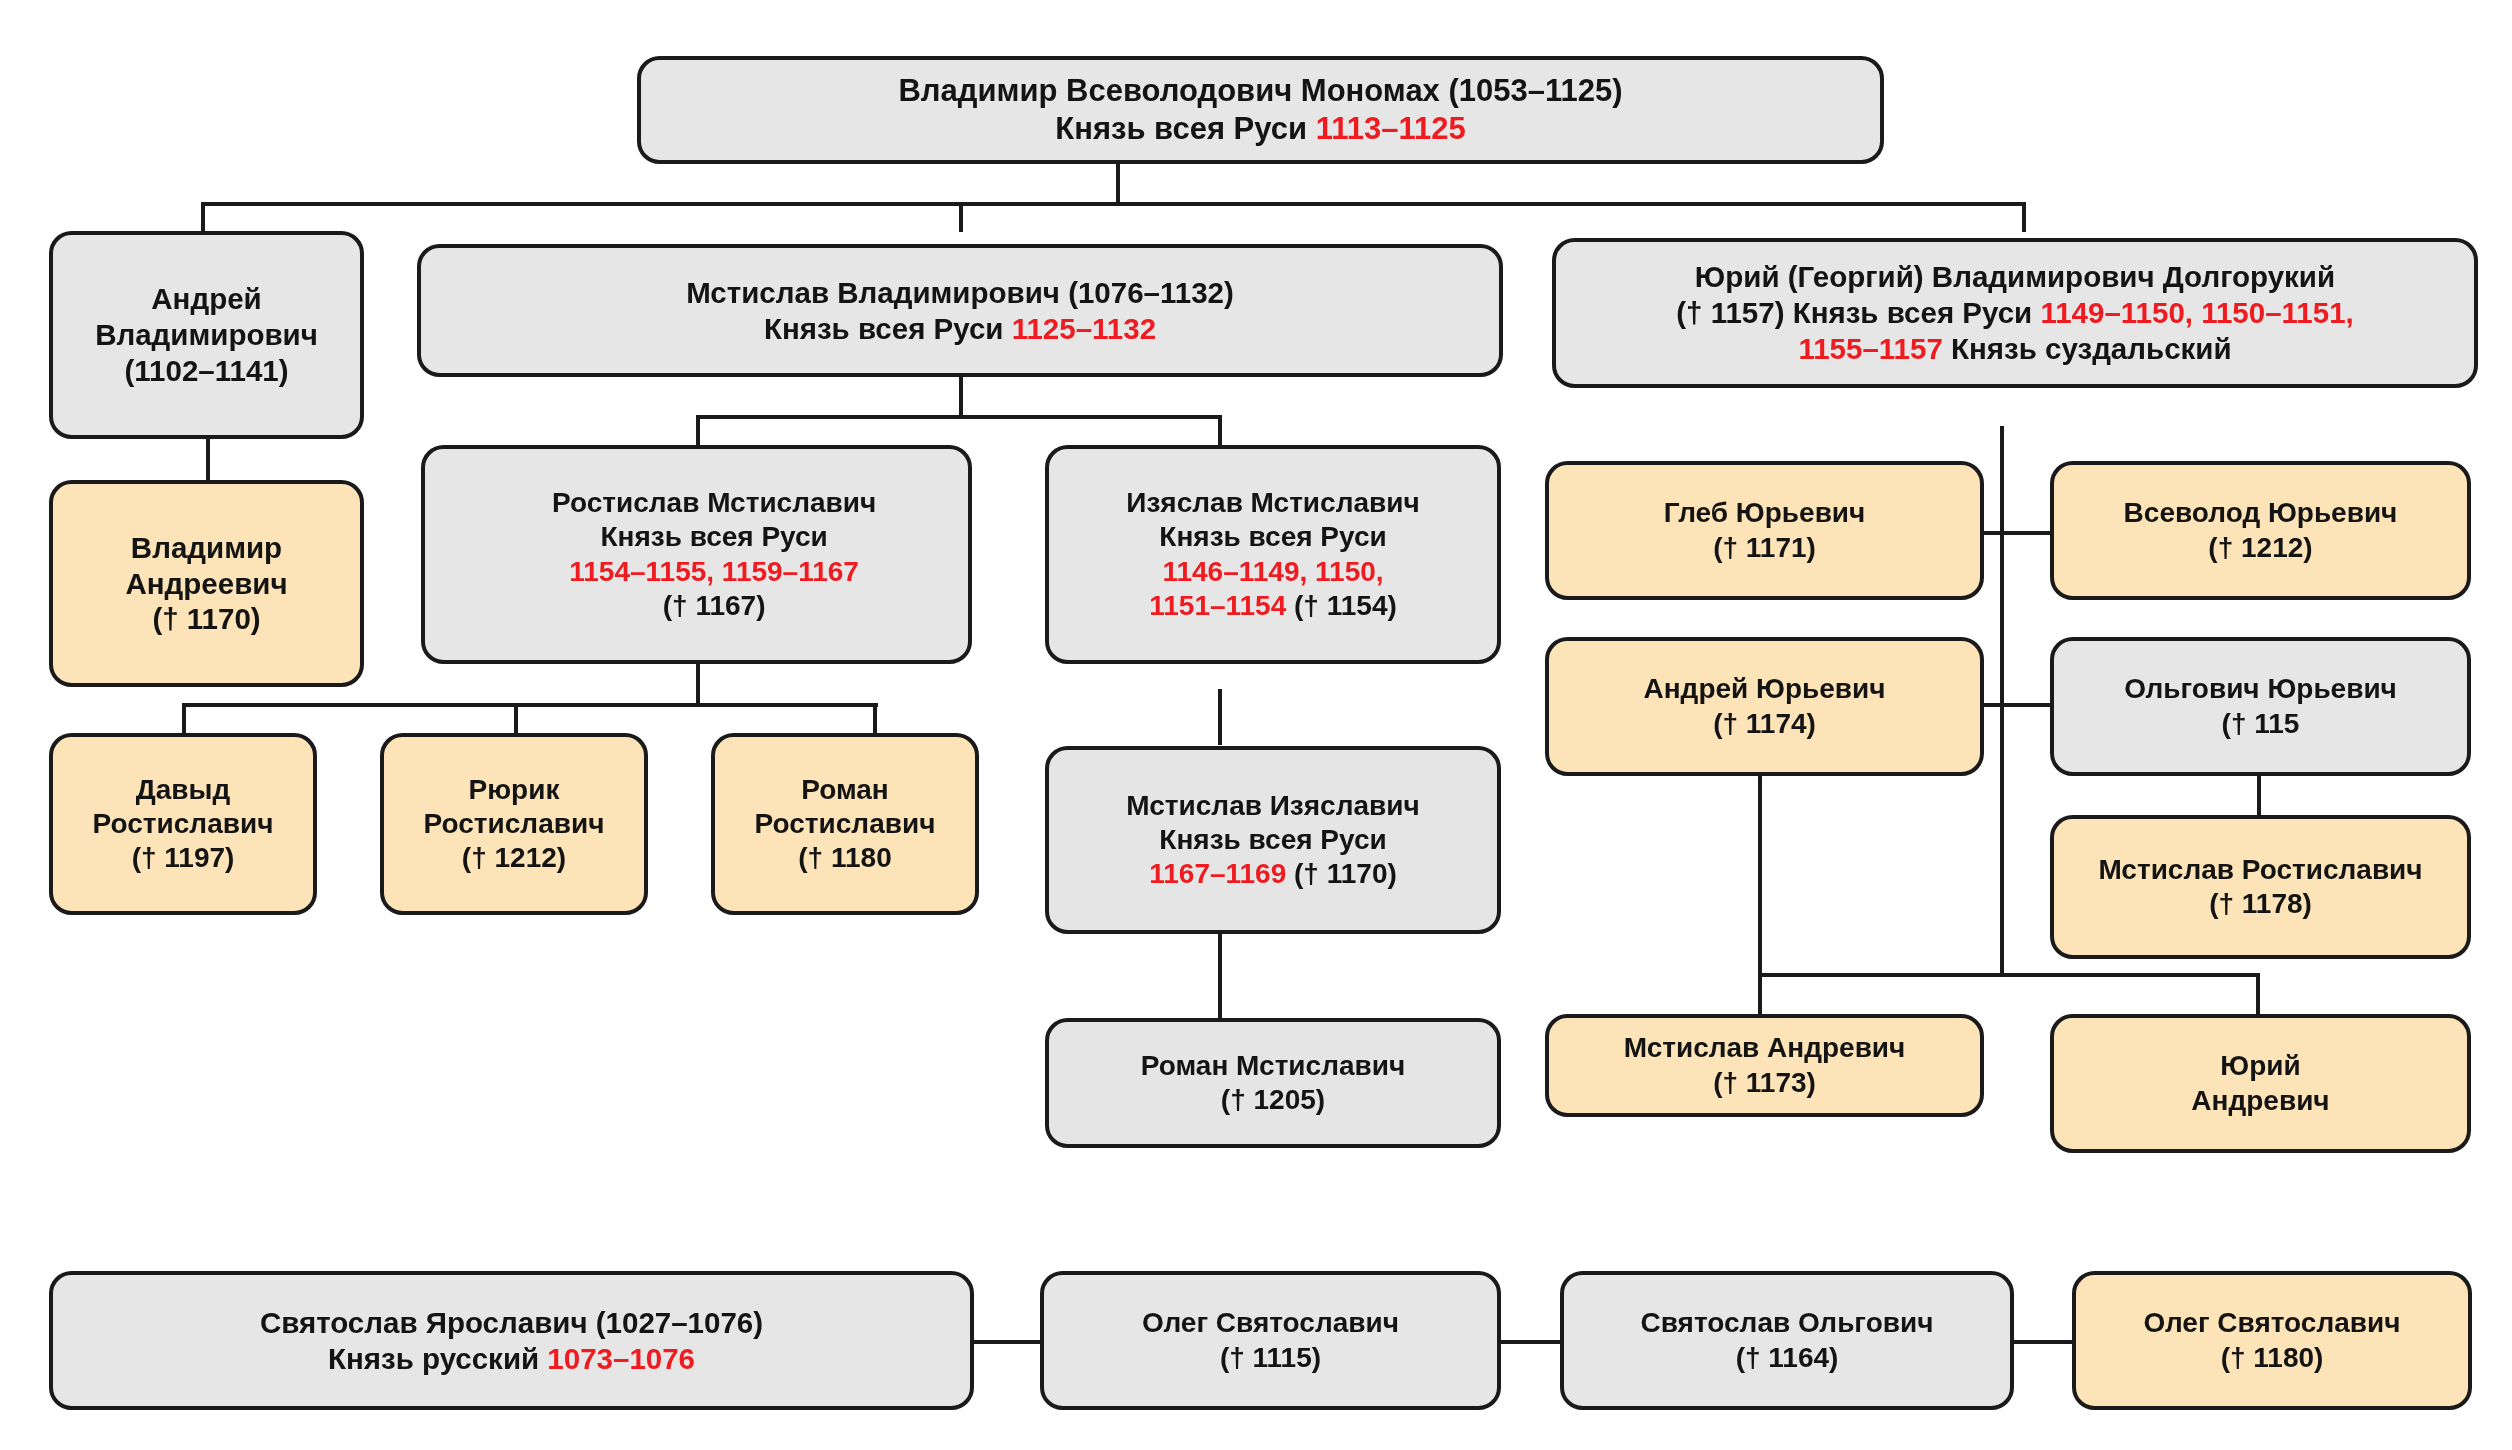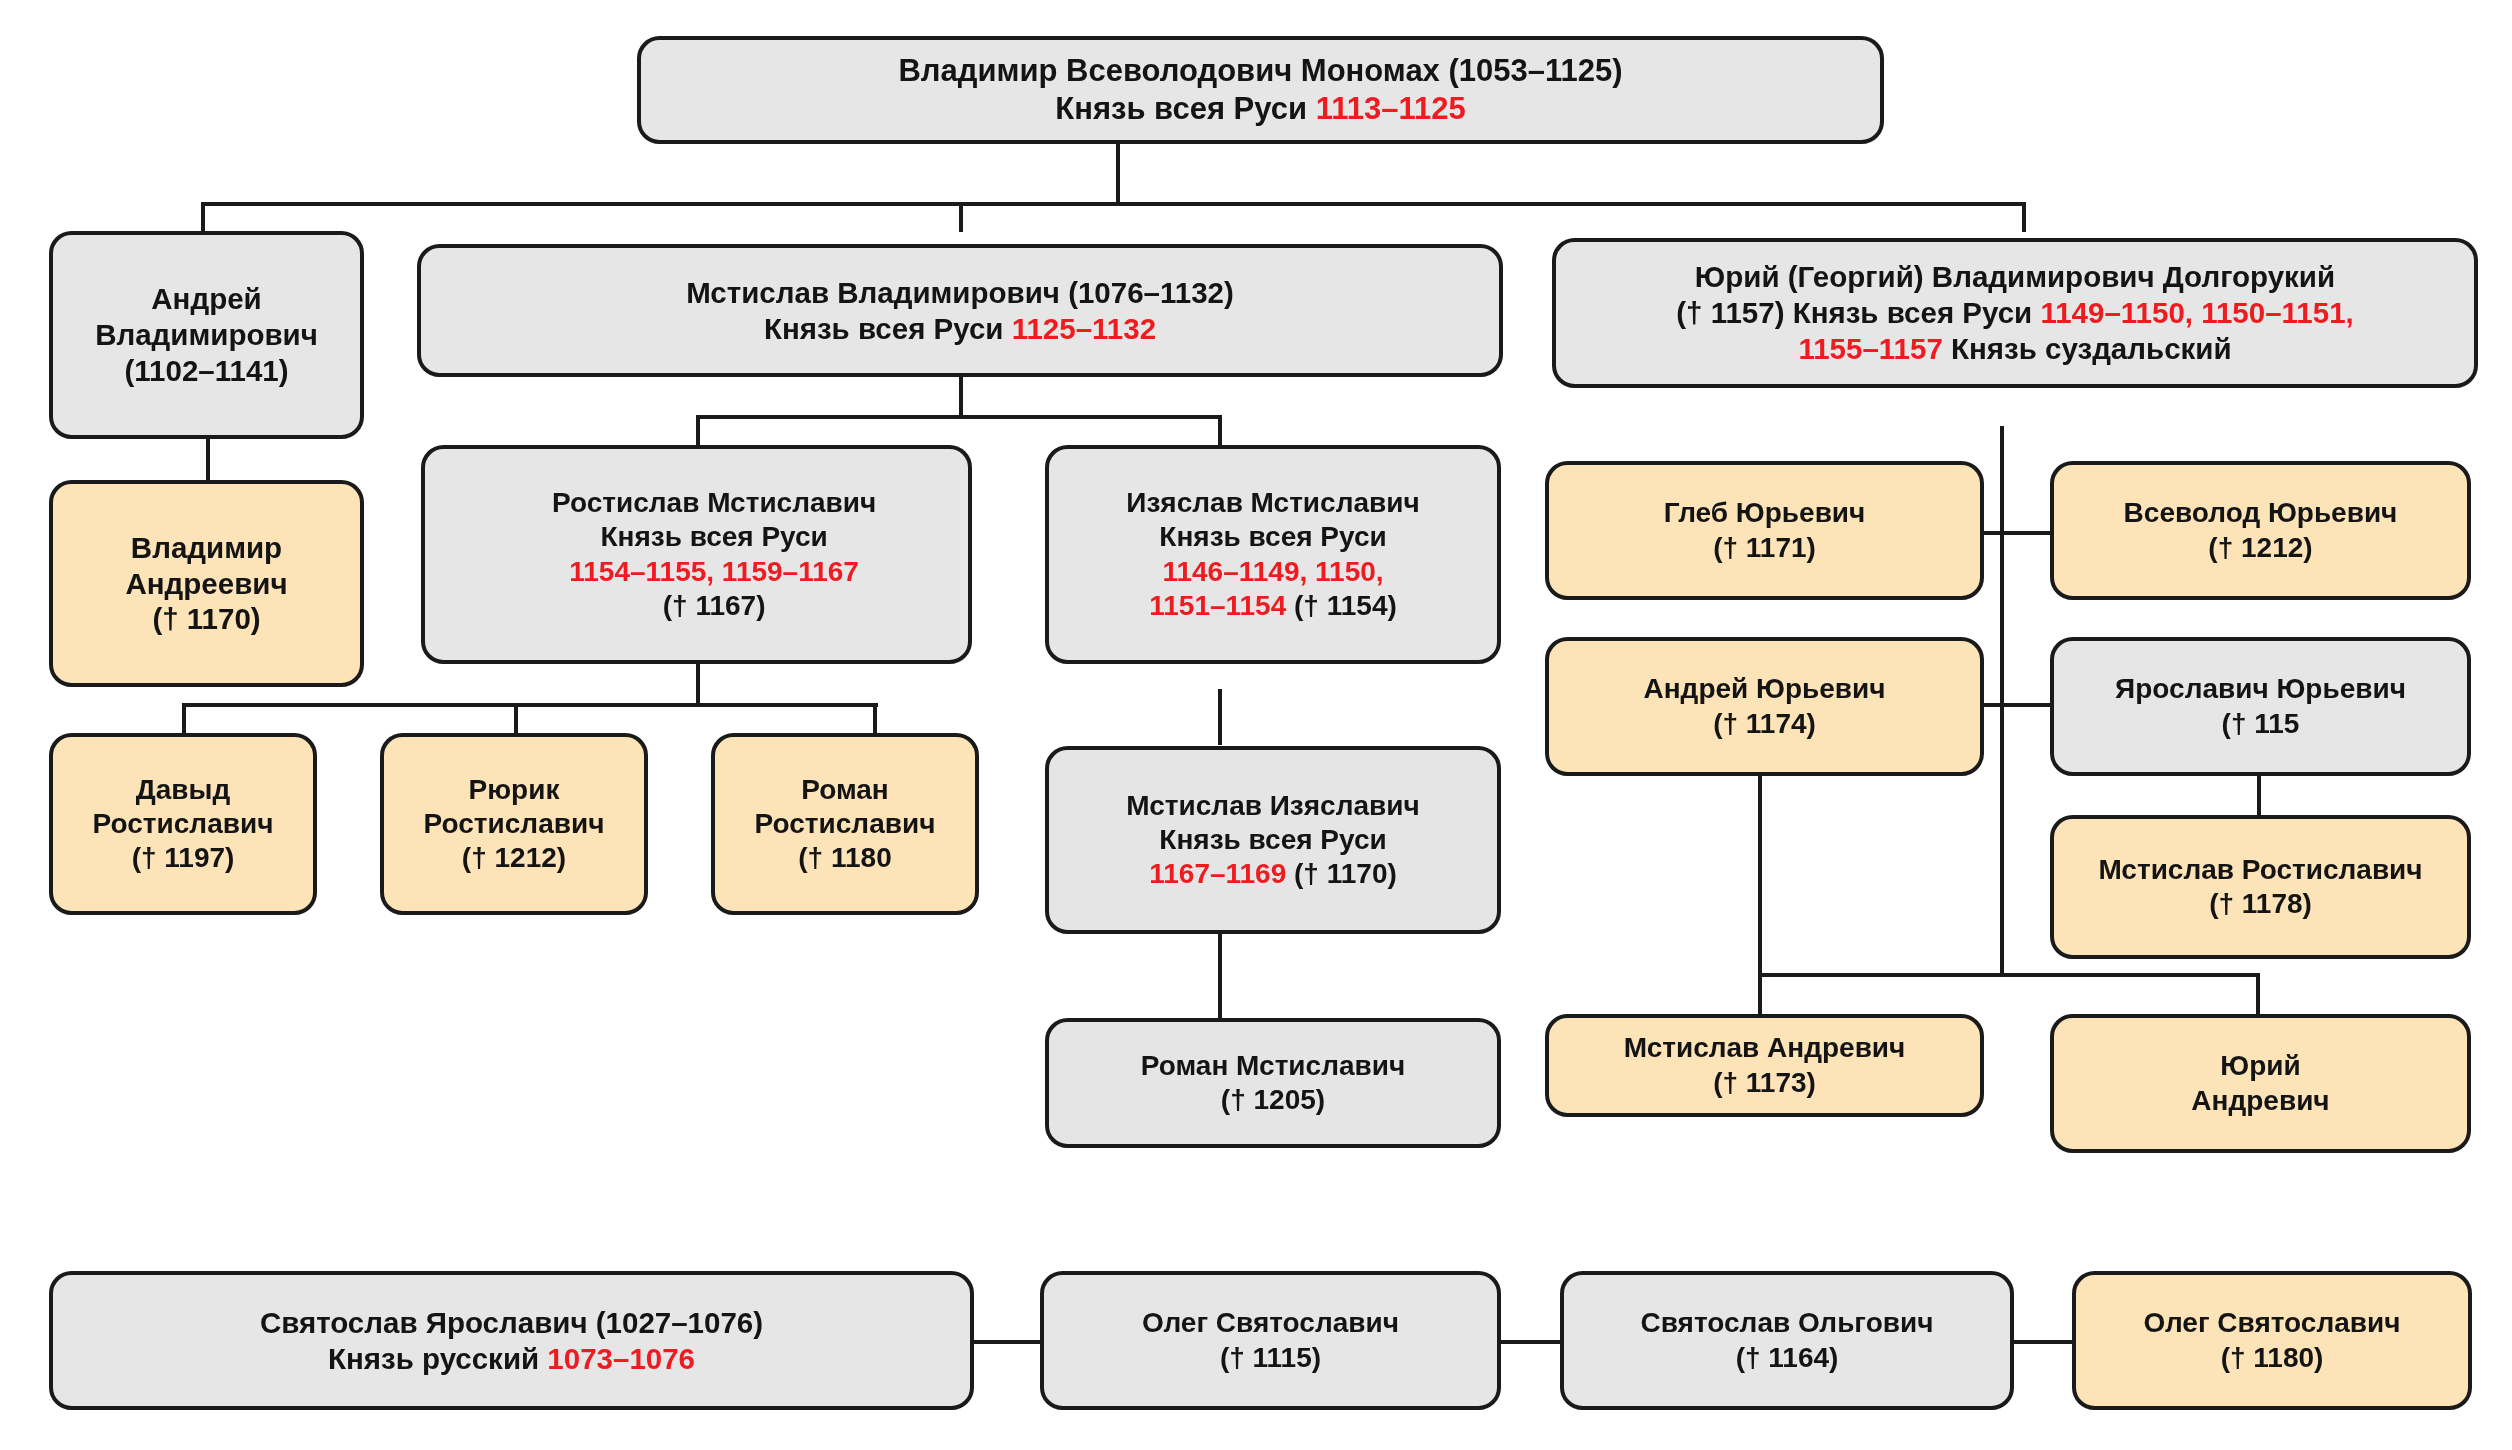--- a/index.html
+++ b/index.html
@@ -36,21 +36,21 @@
   .green  { background: #e5e5e5; }
   .red { color: #ee1c20; }
   .line {
     position: absolute;
     background: #1a1a1a;
     z-index: 1;
   }
   .vl { width: 4.4px; }
   .hl { height: 4.4px; }
   
-  .fs-root { font-size: 31px; }
+  .fs-root { font-size: 31px; margin-top: 20px; }
   .fs-big  { font-size: 29.5px; }
   .fs-med  { font-size: 28px; }
 </style>
 </head>
 <body>
 
 <div id="stage">
 
   <div class="line vl" style="left:1116px; top:69px; height:137px;"></div>
 
@@ -163,21 +163,21 @@
 
   <div class="node orange fs-med" style="left:1545px; top:637px; width:439px; height:139px;">
     <div class="inner">
       <div>Андрей Юрьевич</div>
       <div>(† 1174)</div>
     </div>
   </div>
 
   <div class="node gray fs-med" style="left:2050px; top:637px; width:421px; height:139px;">
     <div class="inner">
-      <div>Ярославич Юрьевич</div>
+      <div>Ольгович Юрьевич</div>
       <div>(† 115</div>
     </div>
   </div>
 
   <div class="node orange fs-med" style="left:49px; top:733px; width:268px; height:182px;">
     <div class="inner">
       <div>Давыд</div>
       <div>Ростиславич</div>
       <div>(† 1197)</div>
     </div>

